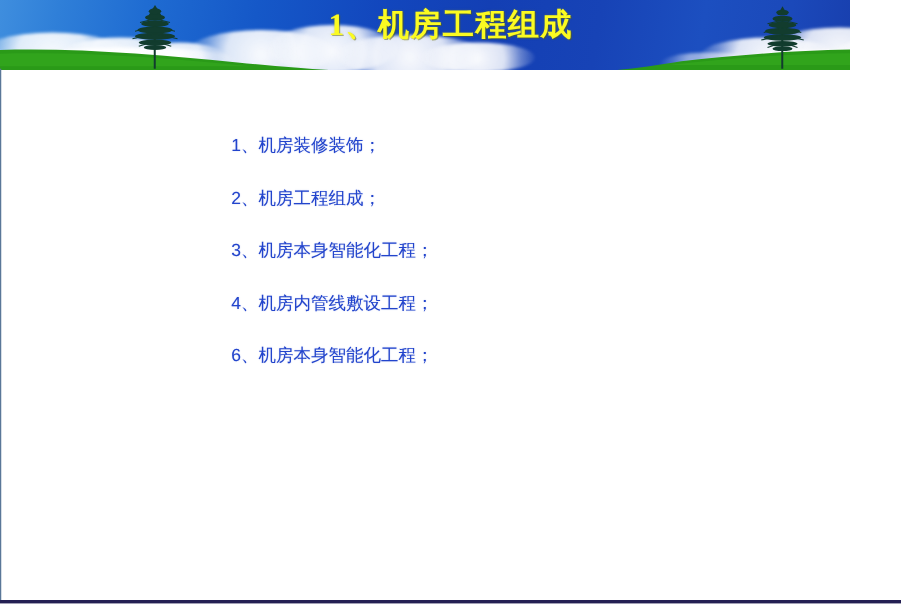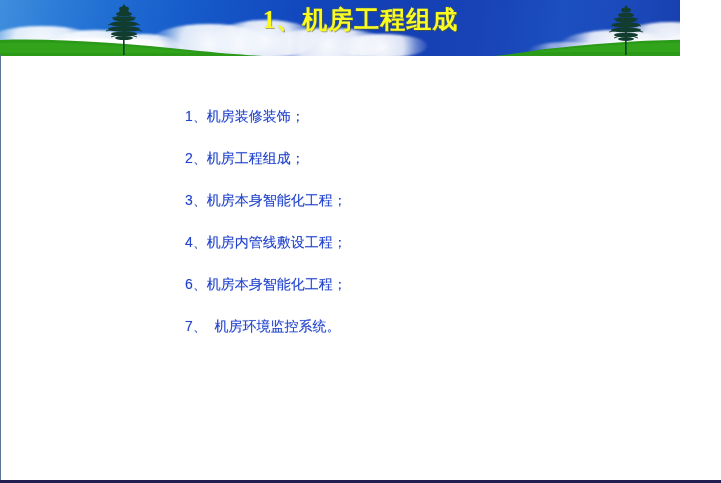--- a/index.html
+++ b/index.html
@@ -239,20 +239,19 @@
     <div id="banner-title">1、机房工程组成</div>
   </div>
 
   <div id="content">
     <ul id="item-list">
       <li class="item"><span>1、</span><span>机房装修装饰；</span></li>
       <li class="item"><span>2、</span><span>机房工程组成；</span></li>
       <li class="item"><span>3、</span><span>机房本身智能化工程；</span></li>
       <li class="item"><span>4、</span><span>机房内管线敷设工程；</span></li>
       <li class="item"><span>6、</span><span>机房本身智能化工程；</span></li>
-      <li class="item"><span>7、</span><span>  机房环境监控系统。</span></li>
     </ul>
   </div>
 
   <div id="slide-left-border"></div>
   <div id="slide-bottom-border"></div>
 
 </div>
 
 </body></html>

